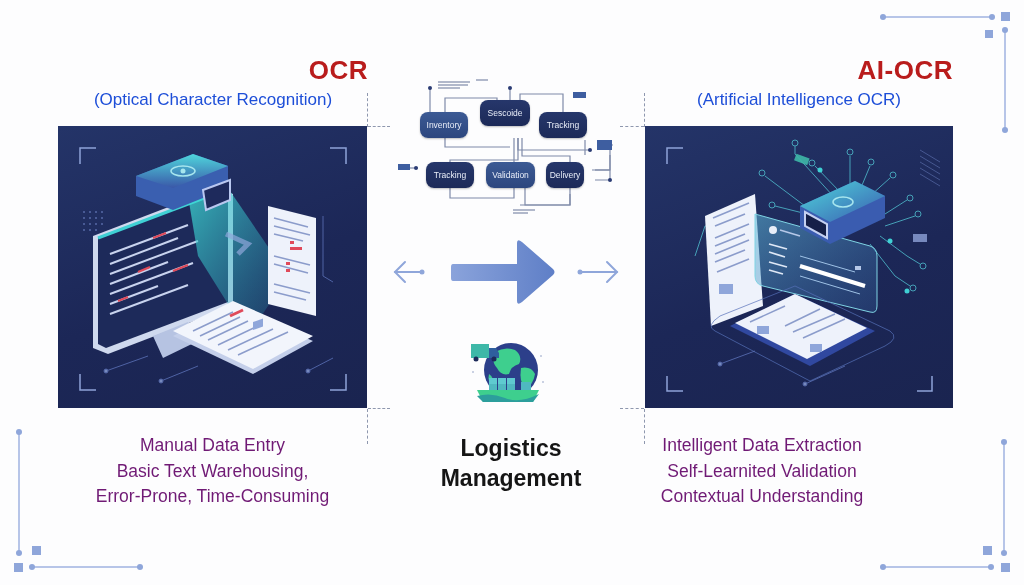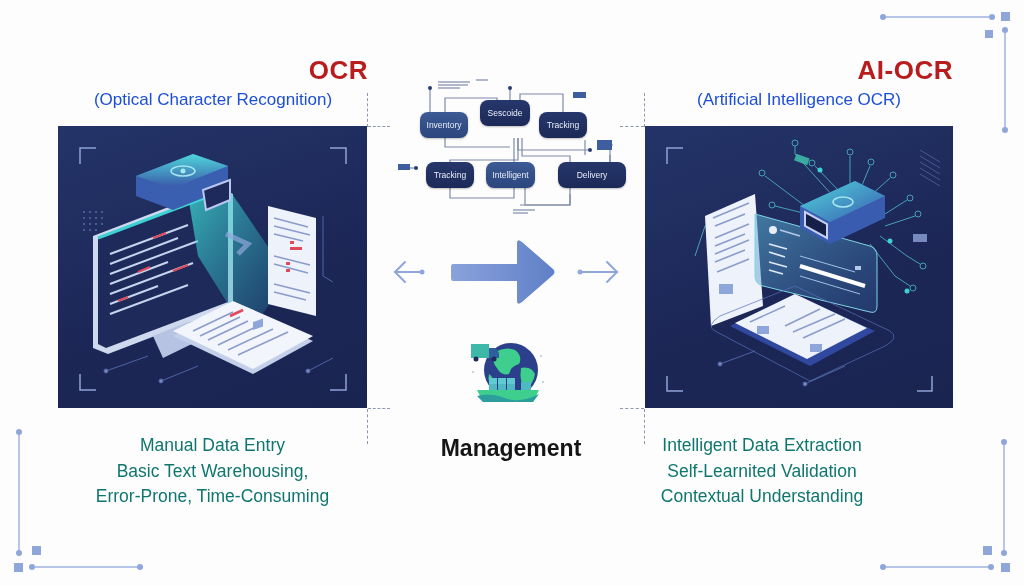--- a/index.html
+++ b/index.html
@@ -6,21 +6,21 @@
   html, body { width: 1024px; height: 585px; overflow: hidden; background: #fdfdfe; }
   body { position: relative; font-family: "Liberation Sans", "DejaVu Sans", sans-serif; color: #1c1c1c; }
   .abs { position: absolute; }
 
   .title { position: absolute; text-align: right; font-weight: bold; color: #b91c1c; font-size: 26px; letter-spacing: 0.5px; }
   .subtitle { position: absolute; text-align: center; font-size: 17px; color: #1d4ed8; }
 
   .panel { position: absolute; background: linear-gradient(160deg, #243468 0%, #1c2757 55%, #1a2450 100%); overflow: hidden; }
   .panel svg { position: absolute; left: 0; top: 0; }
 
-  .feat { position: absolute; text-align: center; font-size: 17.5px; line-height: 25.5px; color: #0f766e; }
+  .feat { position: absolute; text-align: center; font-size: 17.5px; line-height: 25.5px; color: #701a75; }
   .lms { position: absolute; text-align: center; font-weight: bold; font-size: 23px; line-height: 30px; color: #151515; }
 
   .dash-v { position: absolute; width: 0; border-left: 1.5px dashed #8e97ae; }
   .dash-h { position: absolute; height: 0; border-top: 1.5px dashed #8e97ae; }
 
   .flow-node { position: absolute; height: 26px; border-radius: 8px; color: #e8edf8; font-size: 8.5px; display: flex; align-items: center; justify-content: center; box-shadow: 0 1px 2px rgba(0,0,0,0.25); }
   .flow-node.light { background: linear-gradient(180deg, #3c5a94 0%, #2c467e 100%); }
   .flow-node.dark { background: linear-gradient(180deg, #26376b 0%, #1c2a58 100%); }
 </style>
 </head>
@@ -247,23 +247,23 @@
 <div class="flow-node dark" style="left:480px;top:100px;width:50px;">
   <span>Sescoide</span>
 </div>
 <div class="flow-node dark" style="left:539px;top:112px;width:48px;">
   <span>Tracking</span>
 </div>
 <div class="flow-node dark" style="left:426px;top:162px;width:48px;">
   <span>Tracking</span>
 </div>
 <div class="flow-node light" style="left:486px;top:162px;width:49px;">
-  <span>Intelligent</span>
-</div>
-<div class="flow-node dark" style="left:546px;top:162px;width:68px;margin-left:12px;">
+  <span>Validation</span>
+</div>
+<div class="flow-node dark" style="left:546px;top:162px;width:38px;">
   <span>Delivery</span>
 </div>
 
 <svg class="abs" style="left:385px;top:230px" width="250" height="95">
   <defs>
     <linearGradient id="arrGrad" x1="0" y1="0" x2="1" y2="0">
       <stop offset="0" stop-color="#8aa3db"></stop>
       <stop offset="1" stop-color="#5f7fc7"></stop>
     </linearGradient>
   </defs>
@@ -303,20 +303,21 @@
     <path d="M12 58 Q26 54 40 60 Q54 66 74 56 L68 64 L18 64 Z" fill="#2c9e9c"></path>
   </g>
   <g fill="#b8c2da">
     <circle cx="76" cy="18" r="1"></circle>
     <circle cx="8" cy="34" r="1"></circle>
     <circle cx="78" cy="44" r="1"></circle>
   </g>
 </svg>
 
 <div class="lms" style="left:400px;top:433px;width:222px;">
+  <div>Logistics</div>
   <div>Management</div>
 </div>
 
 <div class="title" style="left:645px;top:55px;width:308px;">AI-OCR</div>
 <div class="subtitle" style="left:645px;top:90px;width:308px;">(Artificial Intelligence OCR)</div>
 
 <div class="panel" style="left:645px;top:126px;width:308px;height:282px;">
   <svg width="308" height="282" viewBox="0 0 308 282">
     <defs>
       <linearGradient id="scanTopR" x1="0" y1="0" x2="1" y2="1">

